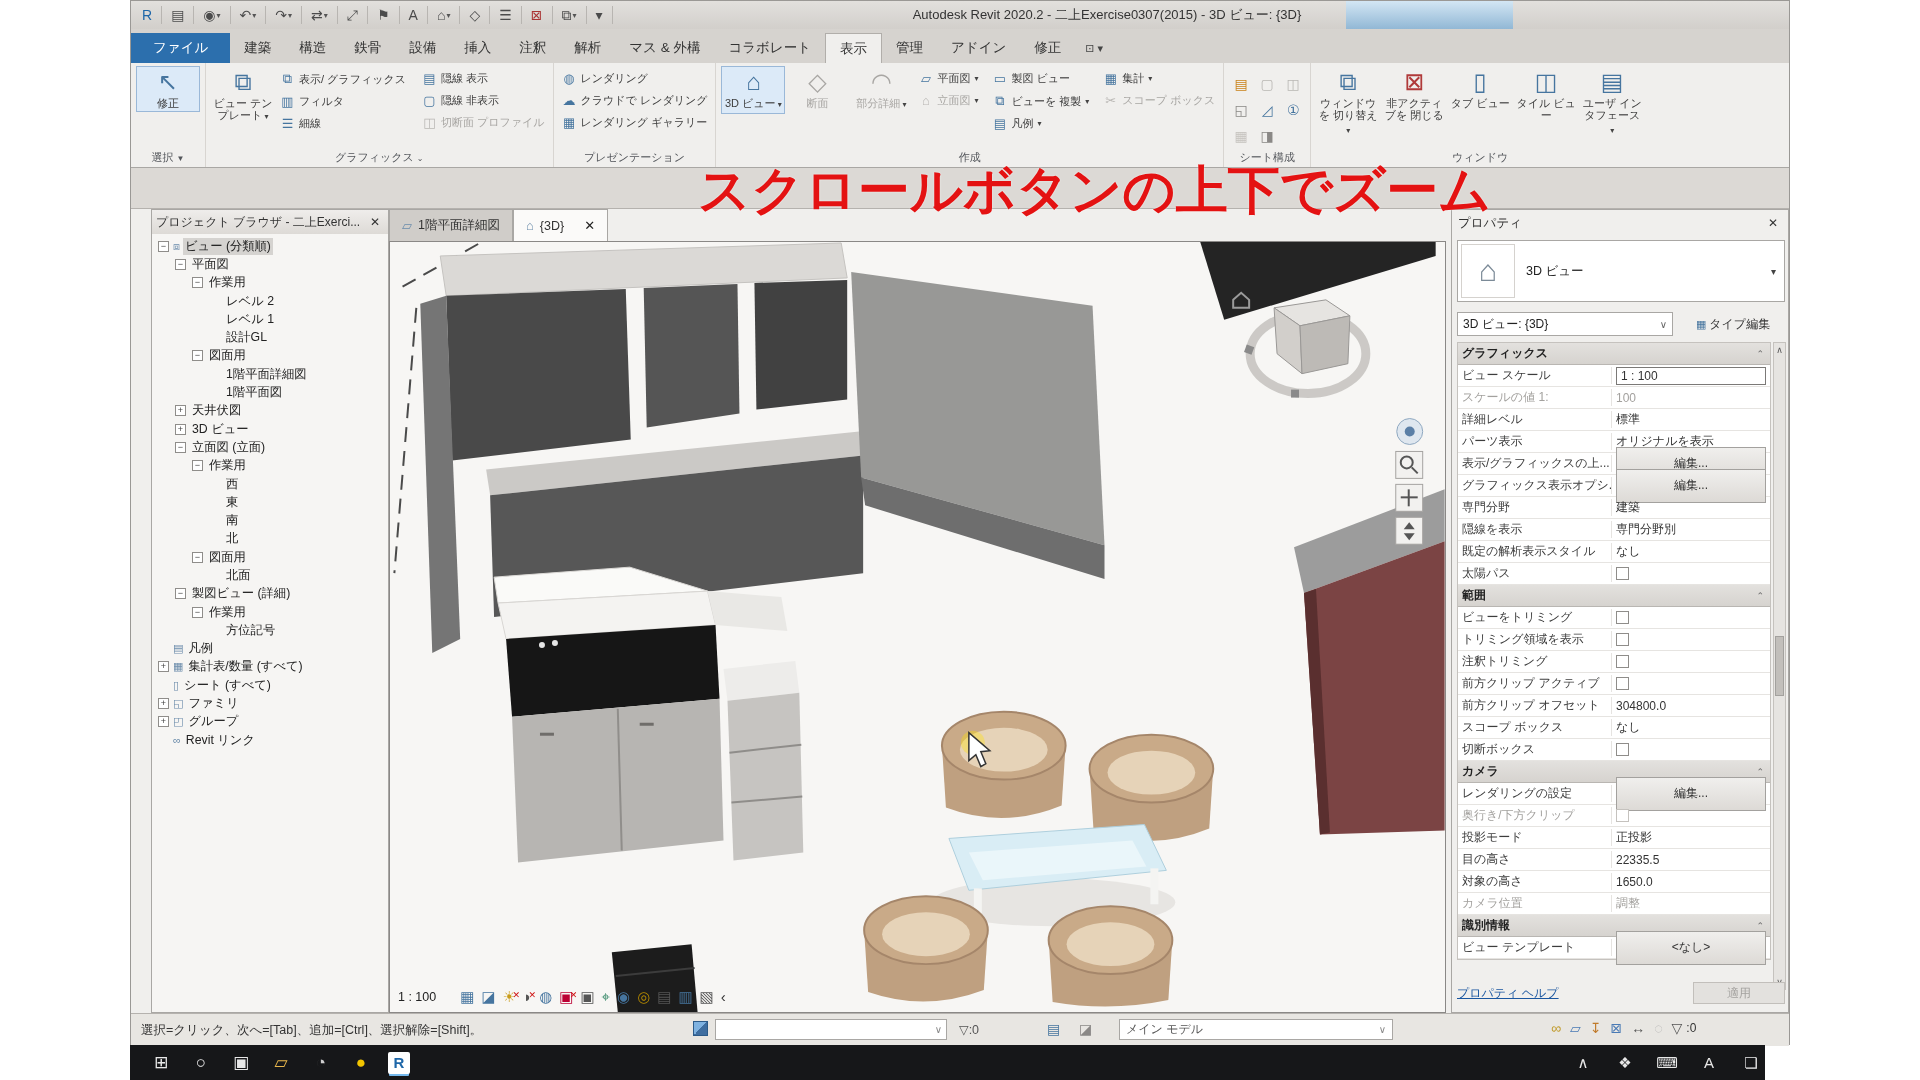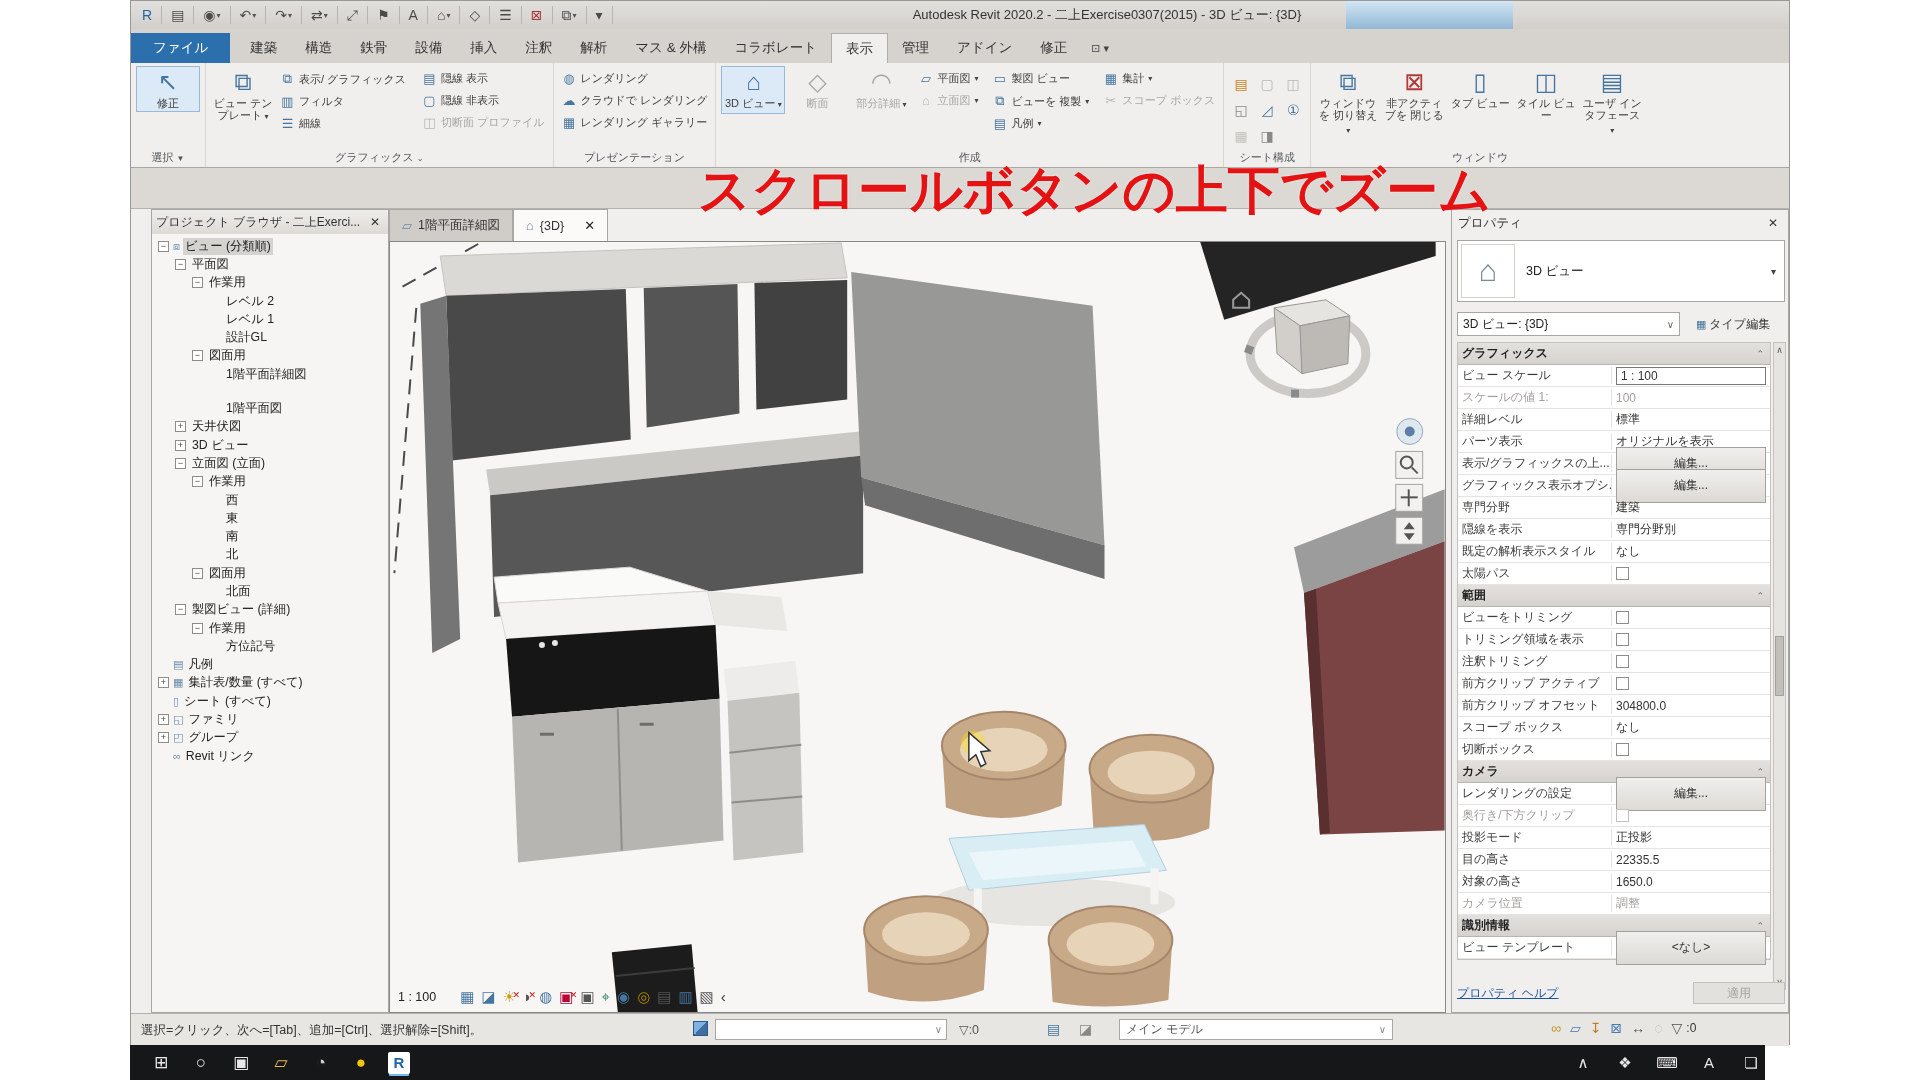--- a/index.html
+++ b/index.html
@@ -12,21 +12,21 @@
   .titlebar { position:absolute; left:0; top:0; width:100%; height:28px; background:linear-gradient(#e2e0dd,#d2cfcb); display:flex; align-items:center; padding-left:8px; }
   .qat { display:flex; align-items:center; gap:3px; }
   .qat-btn { display:inline-flex; align-items:center; font-size:14px; color:#4b4b4b; padding:0 3px; height:22px; cursor:default; }
   .qat-btn .dd { font-size:8px; color:#555; margin-left:1px; }
   .qat-sep { width:1px; height:18px; background:#b8b5b1; margin:0 3px; }
   .title-text { position:absolute; left:476px; width:1000px; text-align:center; font-size:13px; color:#333; white-space:nowrap; }
   .infocenter { position:absolute; left:1215px; top:0; width:167px; height:29px; background:linear-gradient(#d3e6f4,#8fb6d4); }
 
   
   .tabrow { position:absolute; left:0; top:28px; width:100%; height:34px; background:#d6d3cf; display:flex; align-items:flex-end; }
-  .file-tab { height:30px; padding:0 22px; background:#2c6fad; color:#fff; font-size:13.5px; display:flex; align-items:center; margin-right:6px; }
+  .file-tab { height:30px; padding:0 22px; background:#2c6fad; color:#fff; font-size:13.5px; display:flex; align-items:center; }
   .rtab { height:30px; padding:0 14px; display:flex; align-items:center; font-size:13.5px; color:#333; }
   .rtab.active { background:#f0efed; border:1px solid #b1aeaa; border-bottom:none; }
   .tab-exp { height:30px; padding:0 10px; display:flex; align-items:center; font-size:11px; color:#444; }
 
   
   .ribbon { position:absolute; left:0; top:62px; width:100%; height:105px; background:#f0efed; border-bottom:1px solid #a9a7a4; display:flex; }
   .rpanel { display:flex; flex-direction:column; border-right:1px solid #d8d5d1; }
   .rp-body { flex:1; display:flex; align-items:flex-start; gap:2px; padding:3px 5px 0 5px; }
   .rp-label { height:18px; font-size:11px; color:#52555a; text-align:center; padding-top:1px; white-space:nowrap; }
   .rp-label .dd { font-size:8px; }
@@ -74,21 +74,21 @@
   .vcb-i .badge { position:absolute; right:-4px; top:-2px; font-size:9px; color:#cf1212; font-weight:bold; }
 
   
   .props { position:absolute; left:1320px; top:208px; width:338px; height:804px; background:#f0efed; border:1px solid #a9a7a4; }
   .pr-header { height:26px; display:flex; align-items:center; font-size:12.5px; color:#333; padding:0 6px; }
   .pr-title { flex:1; }
   .type-selector { position:absolute; left:5px; top:30px; width:328px; height:62px; background:#fff; border:1px solid #a9a7a4; display:flex; align-items:center; }
   .ts-icon { width:54px; height:54px; margin:3px; border:1px solid #d5d2ce; display:flex; align-items:center; justify-content:center; font-size:30px; color:#7b8a97; }
   .ts-label { flex:1; font-size:12.5px; color:#222; padding-left:8px; }
   .ts-arrow { font-size:10px; color:#444; padding:0 8px; align-self:center; }
-  .inst-row { position:absolute; left:5px; top:102px; width:328px; height:24px; display:flex; gap:1px; }
+  .inst-row { position:absolute; left:5px; top:102px; width:328px; height:24px; display:flex; gap:8px; }
   .inst-combo { flex:1; background:#fff; border:1px solid #a9a7a4; font-size:12px; color:#222; display:flex; align-items:center; padding:0 5px; }
   .inst-combo .ca { margin-left:auto; font-size:10px; color:#666; }
   .type-edit { width:104px; border:1px solid transparent; font-size:12px; color:#333; display:flex; align-items:center; gap:3px; justify-content:center; }
   .ptable { position:absolute; left:5px; top:132px; width:314px; background:#fff; border:1px solid #c5c2be; }
   .prow { height:22px; display:flex; border-bottom:1px solid #e6e4e1; align-items:center; }
   .prow .plabel { width:154px; font-size:12px; color:#3d3d3d; padding-left:4px; white-space:nowrap; overflow:hidden; border-right:1px solid #e6e4e1; }
   .prow .pval { flex:1; font-size:12px; color:#333; padding:0 4px; display:flex; align-items:center; }
   .prow.dis .plabel, .prow.dis .pval { color:#a3a19e; }
   .prow.sec { background:linear-gradient(#e3e1de,#d6d3cf); border-bottom:1px solid #b9b6b2; }
   .prow.sec .plabel { width:auto; flex:1; font-weight:bold; color:#222; border:none; }
@@ -401,21 +401,21 @@
             <span class="tlbl">設計GL</span>
           </div>
           <div class="trow" style="padding-left: 40px;">
             <span class="texp">−</span>
             <span class="tlbl">図面用</span>
           </div>
           <div class="trow" style="padding-left: 57px;">
             <span class="tspace"></span>
             <span class="tlbl">1階平面詳細図</span>
           </div>
-          <div class="trow" style="padding-left: 57px; margin-top: 16px;">
+          <div class="trow" style="padding-left: 57px;">
             <span class="tspace"></span>
             <span class="tlbl">1階平面図</span>
           </div>
           <div class="trow" style="padding-left: 23px;">
             <span class="texp">+</span>
             <span class="tlbl">天井伏図</span>
           </div>
           <div class="trow" style="padding-left: 23px;">
             <span class="texp">+</span>
             <span class="tlbl">3D ビュー</span>

